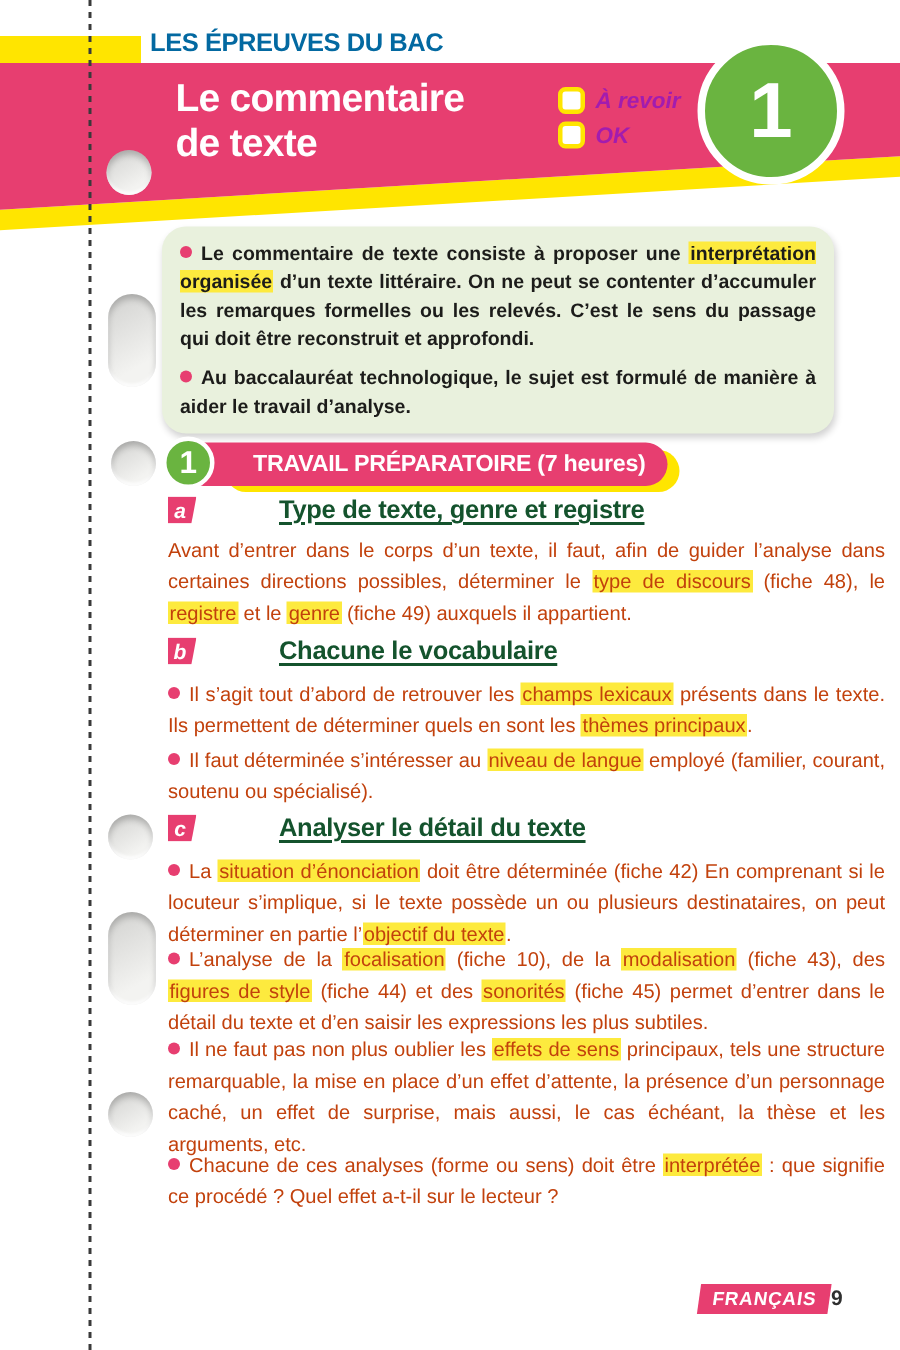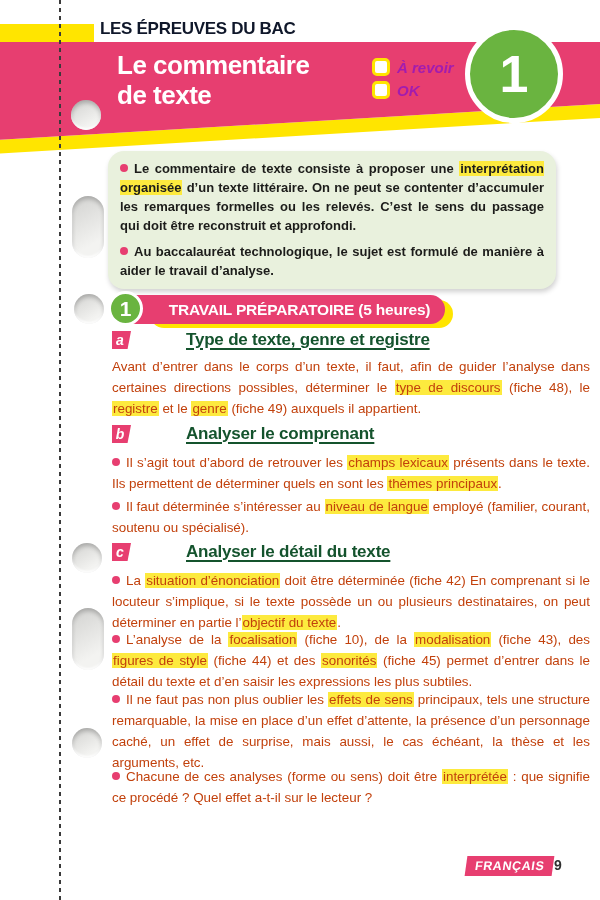--- a/index.html
+++ b/index.html
@@ -11,21 +11,21 @@
     background:repeating-linear-gradient(to bottom,#3a3a3a 0 4px,transparent 4px 8px);}
   .hole{position:absolute;z-index:50;
     background:linear-gradient(150deg,#d8d8d6 15%,#f3f3f1 75%);
     box-shadow:inset 0 3px 4px rgba(0,0,0,.22), inset 0 -2px 2px rgba(255,255,255,.95);}
   .hole.circle{width:30px;height:30px;border-radius:50%;}
   .hole.capsule{width:32px;height:62px;border-radius:16px;}
 
   
   .top-stripe{position:absolute;left:0;top:24px;width:94px;height:18px;background:#ffe500;}
   .eyebrow{position:absolute;left:100px;top:19px;font-size:17px;font-weight:bold;
-    color:#0f172a;letter-spacing:-0.3px;}
+    color:#0369a1;letter-spacing:-0.3px;}
   .band-wrap{position:absolute;left:0;top:42px;width:600px;height:115px;}
   .band-pink{position:absolute;inset:0;background:#e73e70;
     clip-path:polygon(0 0,100% 0,100% 54%,0 85%);}
   .band-yellow{position:absolute;inset:0;background:#ffe500;
     clip-path:polygon(0 85%,100% 54%,100% 66%,0 97%);}
   .title{position:absolute;left:117px;top:50px;color:#fff;font-size:26px;font-weight:bold;
     line-height:30px;letter-spacing:-0.5px;z-index:5;}
   .checks{position:absolute;left:372px;top:58px;z-index:5;}
   .check-row{display:flex;align-items:center;margin-bottom:5px;}
   .checkbox{width:12px;height:12px;background:#fff;border:3px solid #ffe500;border-radius:5px;}
@@ -107,32 +107,32 @@
   </div>
 
   <div class="chapter-circle">1</div>
 
   <div class="intro-box">
     <p><span class="dot"></span><span><span>Le commentaire de texte consiste à proposer une </span><span class="hl">interprétation organisée</span><span> d’un texte littéraire. On ne peut se contenter d’accumuler les remarques formelles ou les relevés. C’est le sens du passage qui doit être reconstruit et approfondi.</span></span></p>
     <p><span class="dot"></span><span><span>Au baccalauréat technologique, le sujet est formulé de manière à aider le travail d’analyse.</span></span></p>
   </div>
 
   <div class="sec-yellow"></div>
-  <div class="sec-pink">TRAVAIL PRÉPARATOIRE (5 heures)</div>
+  <div class="sec-pink">TRAVAIL PRÉPARATOIRE (7 heures)</div>
   <div class="sec-circle">1</div>
 
   <div class="subhead" style="top:330px;">
     <span class="letter-badge">a</span>
     <span class="subhead-text">Type de texte, genre et registre</span>
   </div>
   <p class="bodyp" style="top:356px;"><span><span>Avant d’entrer dans le corps d’un texte, il faut, afin de guider l’analyse dans certaines directions possibles, déterminer le </span><span class="hl">type de discours</span><span> (fiche 48), le </span><span class="hl">registre</span><span> et le </span><span class="hl">genre</span><span> (fiche 49) auxquels il appartient.</span></span></p>
 
   <div class="subhead" style="top:424px;">
     <span class="letter-badge">b</span>
-    <span class="subhead-text">Analyser le comprenant</span>
+    <span class="subhead-text">Chacune le vocabulaire</span>
   </div>
   <p class="bodyp" style="top:452px;"><span class="dot"></span><span><span>Il s’agit tout d’abord de retrouver les </span><span class="hl">champs lexicaux</span><span> présents dans le texte. Ils permettent de déterminer quels en sont les </span><span class="hl">thèmes principaux</span><span>.</span></span></p>
   <p class="bodyp" style="top:496px;"><span class="dot"></span><span><span>Il faut déterminée s’intéresser au </span><span class="hl">niveau de langue</span><span> employé (familier, courant, soutenu ou spécialisé).</span></span></p>
 
   <div class="subhead" style="top:542px;">
     <span class="letter-badge">c</span>
     <span class="subhead-text">Analyser le détail du texte</span>
   </div>
   <p class="bodyp" style="top:570px;"><span class="dot"></span><span><span>La </span><span class="hl">situation d’énonciation</span><span> doit être déterminée (fiche 42) En comprenant si le locuteur s’implique, si le texte possède un ou plusieurs destinataires, on peut déterminer en partie l’</span><span class="hl">objectif du texte</span><span>.</span></span></p>
   <p class="bodyp" style="top:629px;"><span class="dot"></span><span><span>L’analyse de la </span><span class="hl">focalisation</span><span> (fiche 10), de la </span><span class="hl">modalisation</span><span> (fiche 43), des </span><span class="hl">figures de style</span><span> (fiche 44) et des </span><span class="hl">sonorités</span><span> (fiche 45) permet d’entrer dans le détail du texte et d’en saisir les expressions les plus subtiles.</span></span></p>

